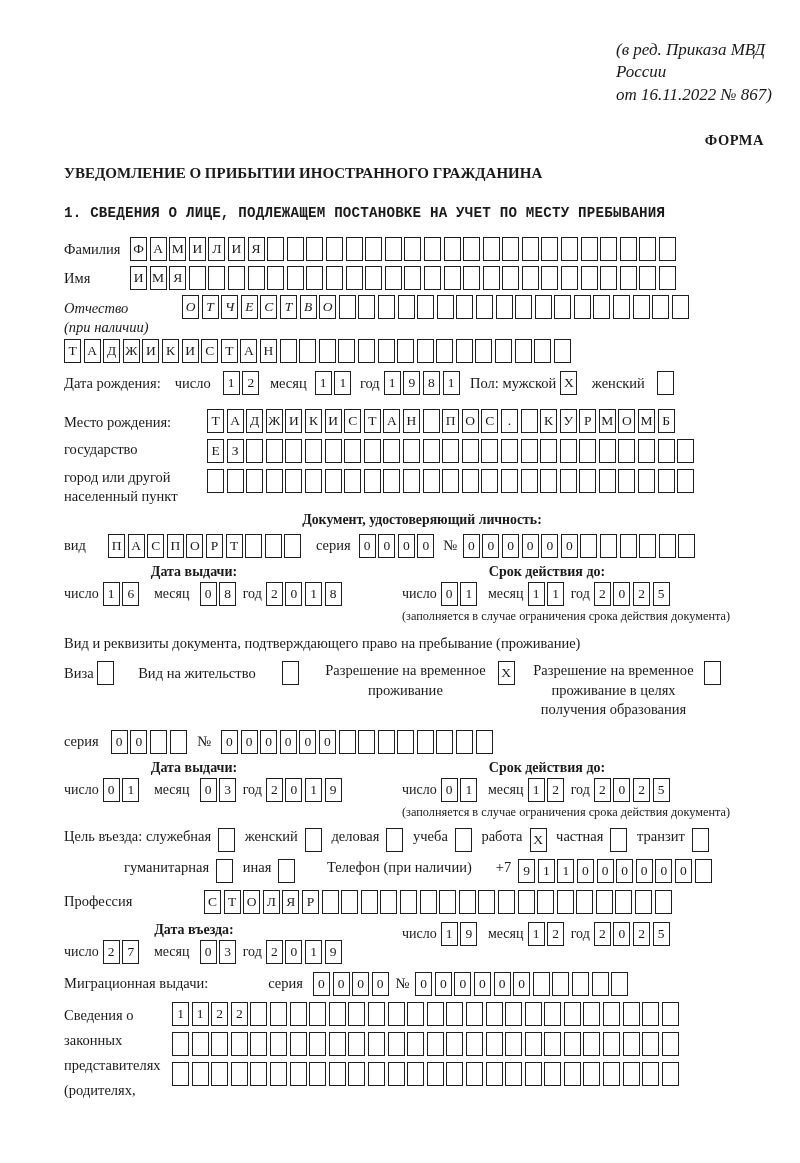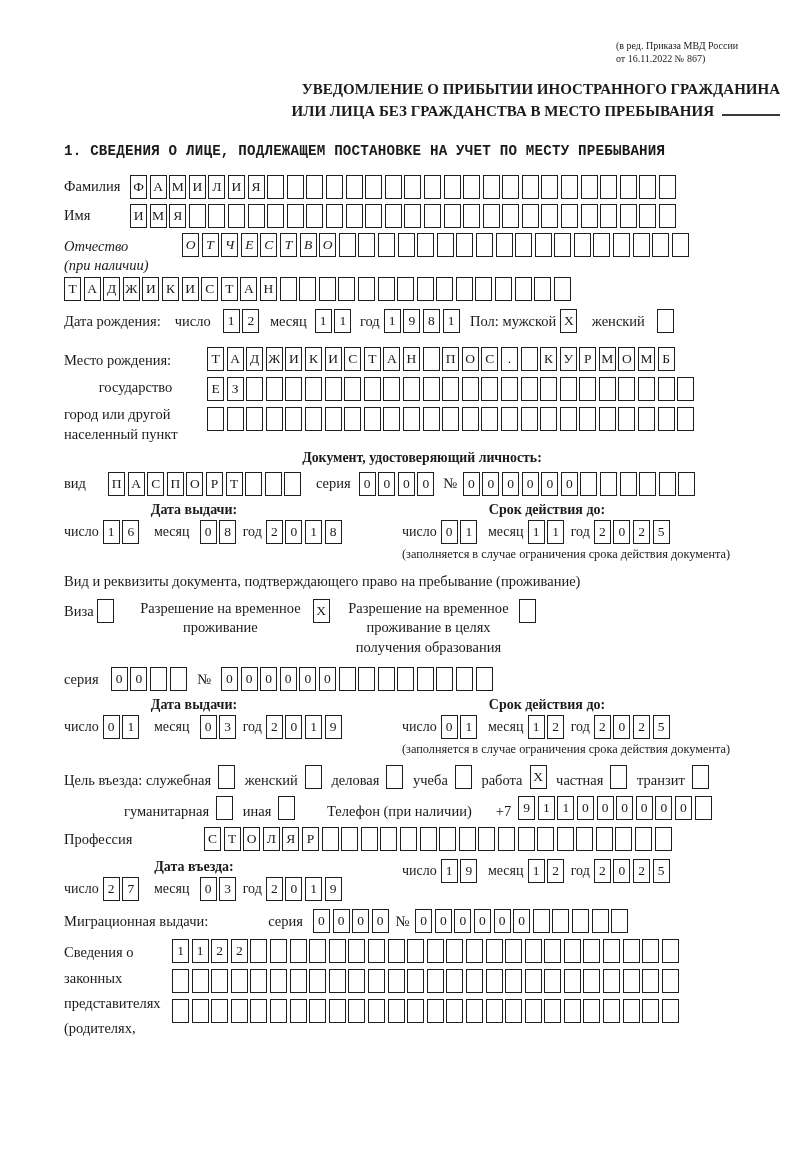--- a/index.html
+++ b/index.html
@@ -5,23 +5,23 @@
   * { box-sizing: border-box; margin: 0; padding: 0; }
   html,body { background:#fff; }
   .page {
     width: 800px; height: 1163px; overflow: hidden;
     background: #fff; color: #1a1a1a;
     font-family: "Liberation Serif", "DejaVu Serif", serif;
     padding: 34px 20px 0 64px;
     position: relative;
   }
   .annex { margin-left: 552px; font-size: 13px; line-height: 1.32; }
-  .annex-note { margin-left: 552px; font-size: 10px; line-height: 1.32; margin-top: 5px; }
+  .annex-note { margin-left: 552px; font-size: 17px; line-height: 1.32; margin-top: 5px; font-style: italic; }
   .forma { text-align: right; padding-right: 16px; font-weight: bold; font-size: 14.5px; margin-top: 26px; letter-spacing: .5px;}
-  .title { text-align: right; font-weight: bold; font-size: 15px; line-height: 1.45; margin-top: 14px; }
+  .title { text-align: left; font-weight: bold; font-size: 15px; line-height: 1.45; margin-top: 14px; }
   .title-underline { display:inline-block; width: 58px; border-bottom: 2px solid #3a3a3a; height: 12px; margin-left: 8px; }
   .section-title { font-weight: bold; font-size: 14.2px; margin-top: 20px; margin-bottom: 16px; letter-spacing: .2px; font-family: Liberation Mono, monospace;}
 
   .frow { display: flex; align-items: flex-start; margin-bottom: 5px; }
   .lbl { font-size: 14.5px; line-height: 1.32; flex: none; padding-top: 4px; }
   .lbl.mid { padding-top: 0; align-self: center; }
   .cells { display: flex; flex: none; }
   .cell {
     width: 17px; height: 24px; flex: none;
     border: 1.6px solid #1f1f1f; margin-right: 2.6px;
@@ -36,39 +36,37 @@
   .dates-pair { display: flex; margin-top: 6px; }
   .date-col { }
   .date-head { font-size: 14px; margin-bottom: 2px; font-weight: bold; }
   .date-line { display: flex; align-items: center; font-size: 14px; }
   .date-line .cells { margin: 0 4px; }
   .small-note { font-size: 12.3px; margin-top: 3px; }
   .chk-label { font-size: 14.5px; }
   .chk-pair { display: flex; align-items: flex-start; }
   .chk-pair .cells { margin-left: 8px; }
   .multiline-center { text-align: center; font-size: 14.5px; line-height: 1.35; }
-  .purpose-row { display: flex; align-items: flex-end; font-size: 14.5px; margin-bottom: 7px; }
+  .purpose-row { display: flex; align-items: flex-start; font-size: 14.5px; margin-bottom: 7px; }
   .purpose-row .cells { margin: 0 7px 0 7px; }
 </style>
 </head>
 <body>
 
 <div class="page">
 
   <div class="annex-note">
     <div>(в ред. Приказа МВД России</div>
     <div>от 16.11.2022 № 867)</div>
   </div>
 
+  <div class="forma">ФОРМА</div>
 
   <div class="title">
     <div>УВЕДОМЛЕНИЕ О ПРИБЫТИИ ИНОСТРАННОГО ГРАЖДАНИНА</div>
-    <div>
-      <span>ИЛИ ЛИЦА БЕЗ ГРАЖДАНСТВА В МЕСТО ПРЕБЫВАНИЯ</span><span class="title-underline"></span>
-    </div>
   </div>
 
   <div class="section-title">1. СВЕДЕНИЯ О ЛИЦЕ, ПОДЛЕЖАЩЕМ ПОСТАНОВКЕ НА УЧЕТ ПО МЕСТУ ПРЕБЫВАНИЯ</div>
 
   <div class="frow">
     <div class="lbl mid" style="width:66px;">Фамилия</div>
     <div class="cells">
         <span class="cell">Ф</span>
         <span class="cell">А</span>
         <span class="cell">М</span>
@@ -225,21 +223,21 @@
       </div>
     <span class="lbl mid" style="margin-left:12px;">женский</span>
     <div class="cells" style="margin-left:12px;">
         <span class="cell"></span>
       </div>
   </div>
 
   <div class="frow" style="margin-top:14px; margin-bottom:2px;">
     <div class="lbl" style="width:143px;">
       <div>Место рождения:</div>
-      <div style="margin-top:8px;text-align:center;">государство</div>
+      <div style="margin-top:8px;">государство</div>
       <div style="margin-top:8px;">город или другой</div>
       <div>населенный пункт</div>
     </div>
     <div class="stack">
       <div class="cells">
           <span class="cell">Т</span>
           <span class="cell">А</span>
           <span class="cell">Д</span>
           <span class="cell">Ж</span>
           <span class="cell">И</span>
@@ -410,20 +408,26 @@
 
   <div class="lbl" style="margin-top:10px; padding-top:0;">Вид и реквизиты документа, подтверждающего право на пребывание (проживание)</div>
 
   <div class="frow" style="margin-top:8px;">
     <div class="chk-pair">
       <span class="chk-label" style="padding-top:4px;">Виза</span>
       <div class="cells" style="margin-left:3px;">
           <span class="cell"></span>
         </div>
     </div>
+    <div class="chk-pair" style="margin-left:22px;">
+      <span class="chk-label" style="padding-top:4px;">Вид на жительство</span>
+      <div class="cells" style="margin-left:26px;">
+          <span class="cell"></span>
+        </div>
+    </div>
     <div class="chk-pair" style="margin-left:24px;">
       <div class="multiline-center">
         <div>Разрешение на временное</div>
         <div>проживание</div>
       </div>
       <div class="cells" style="margin-left:12px;">
           <span class="cell">X</span>
         </div>
     </div>
     <div class="chk-pair" style="margin-left:16px;">

